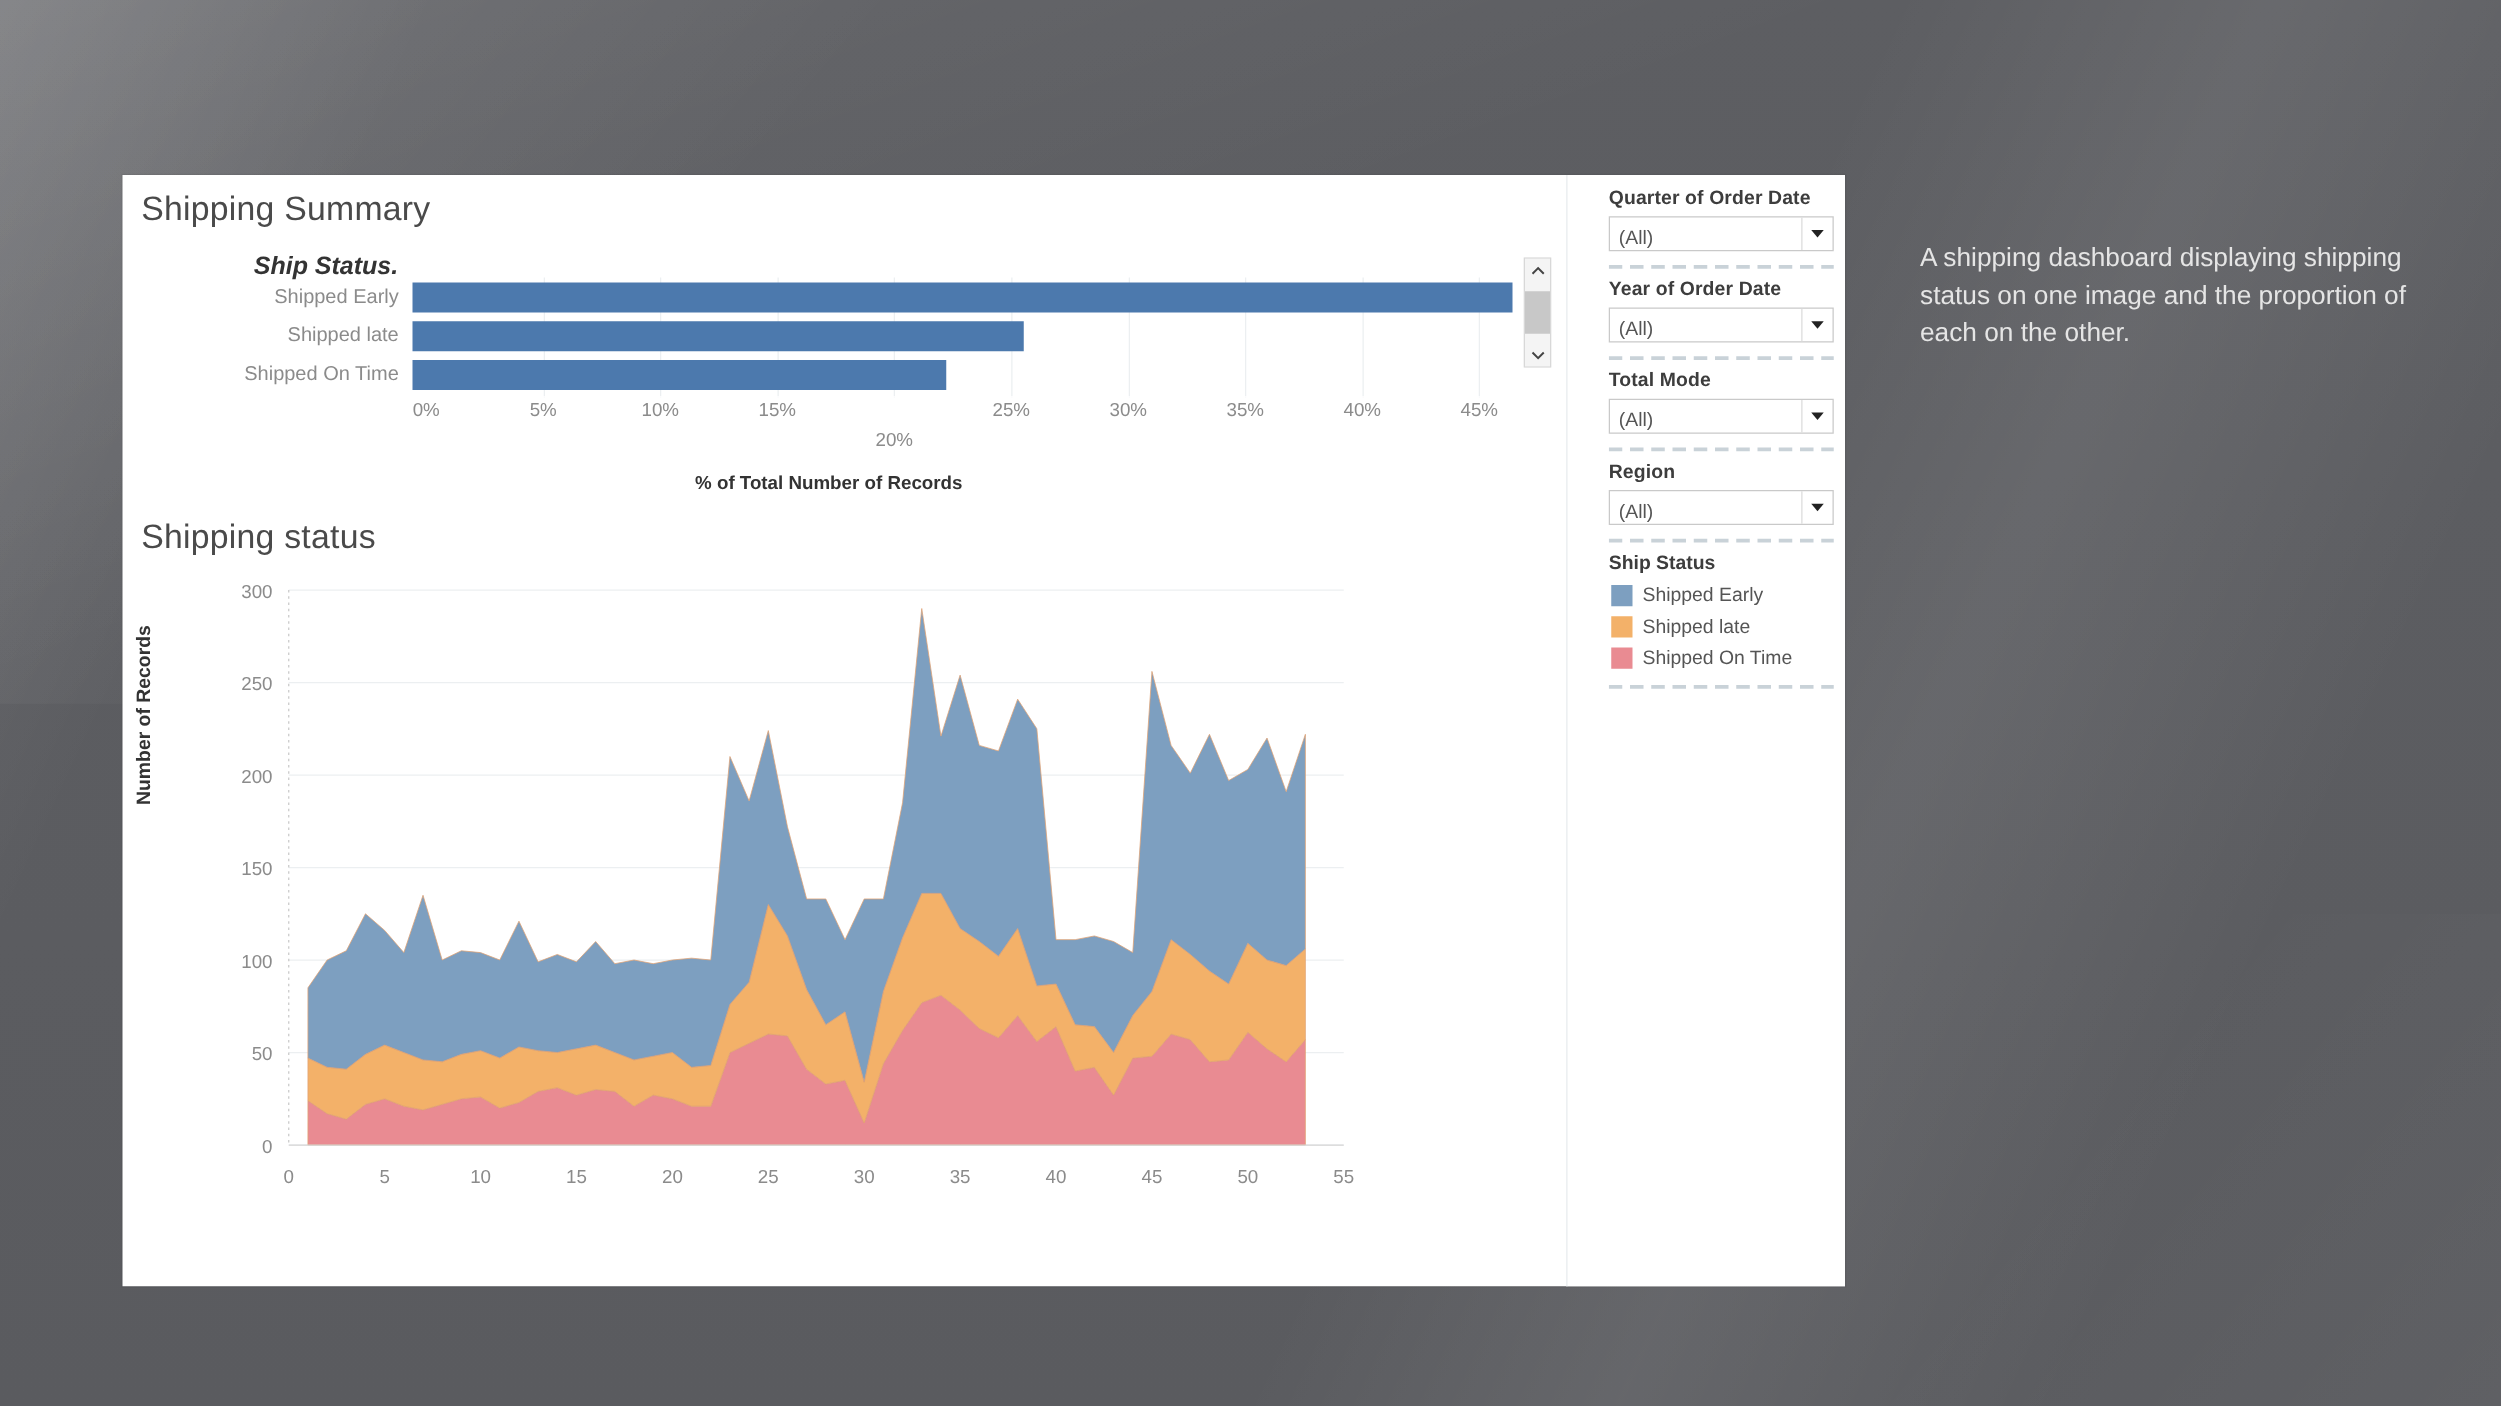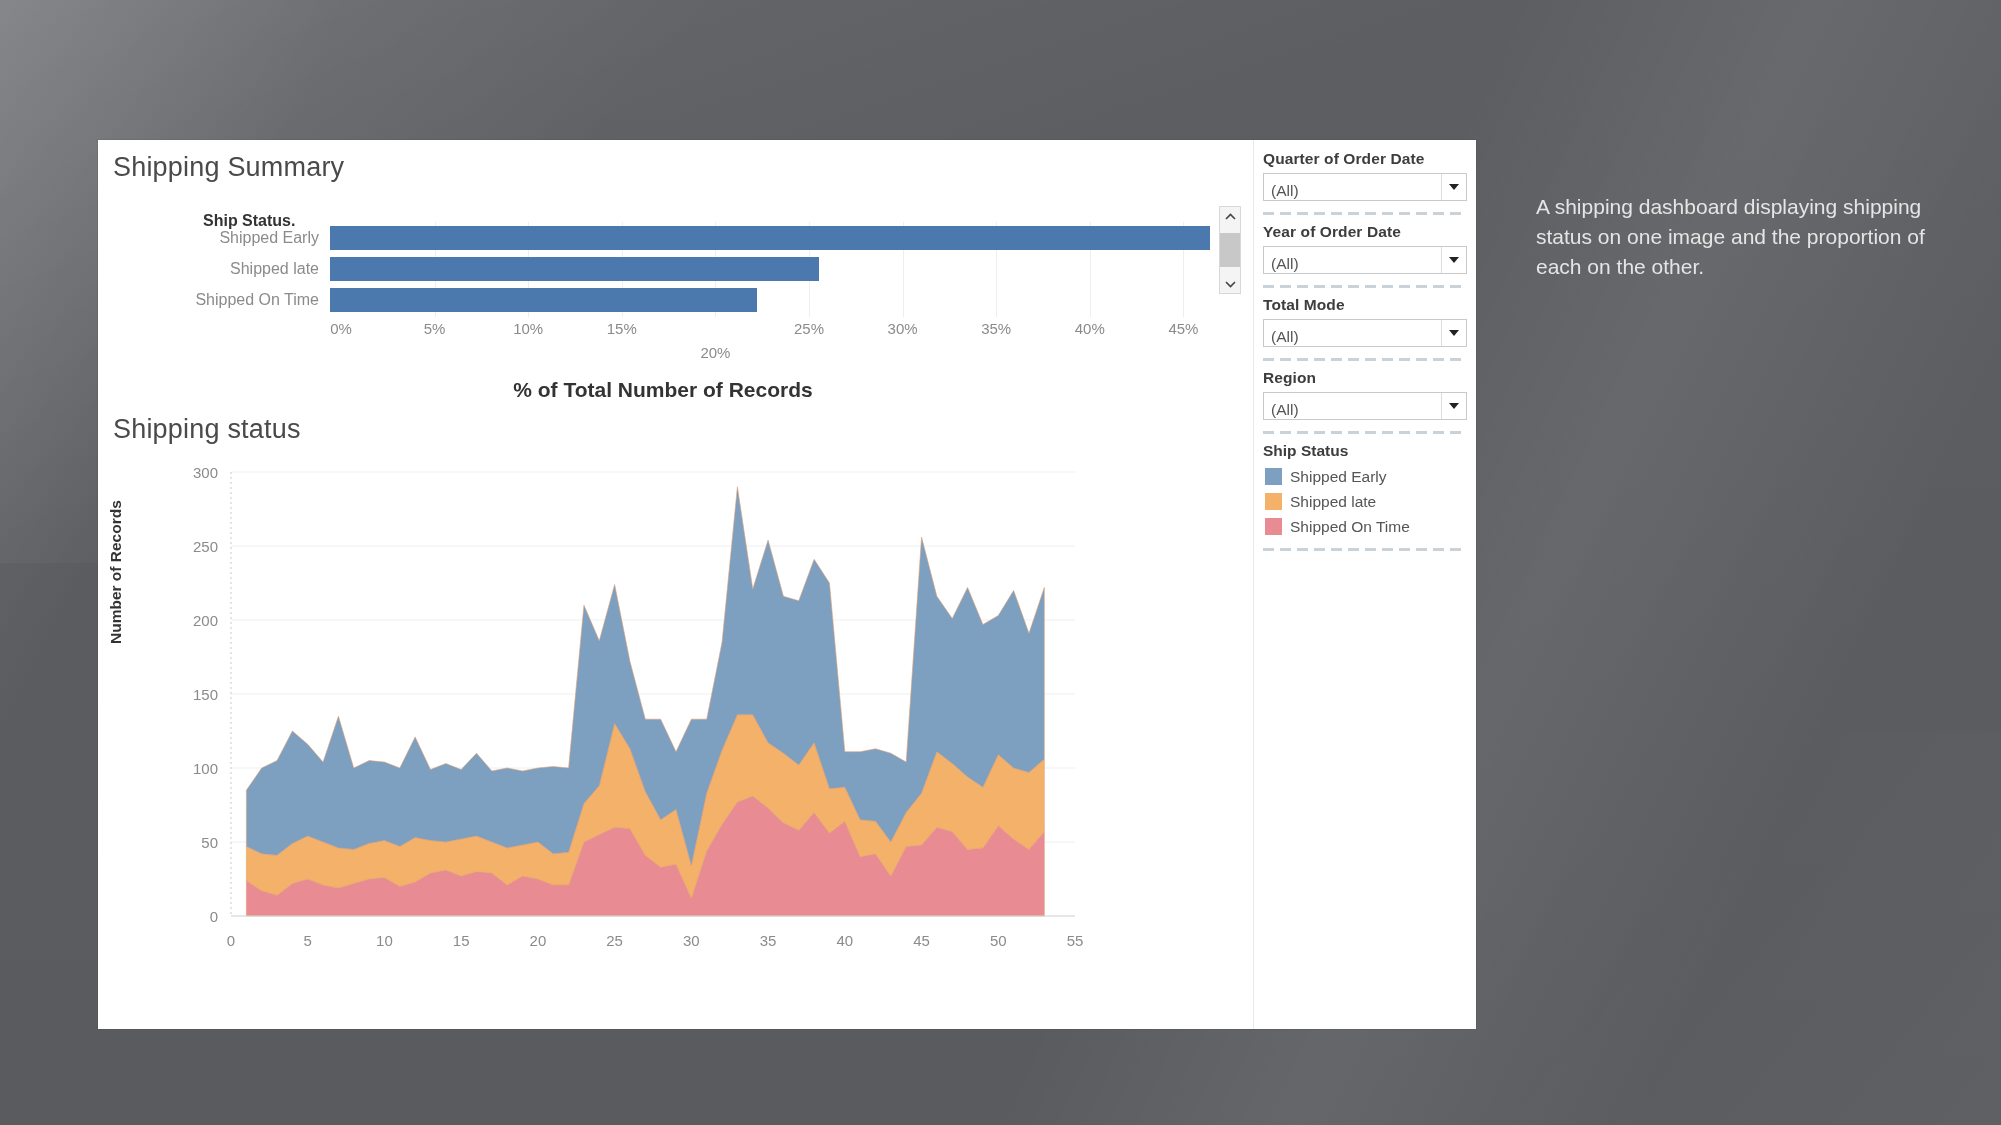--- a/index.html
+++ b/index.html
@@ -21,40 +21,40 @@
     transform:skewX(-18deg);}
   #backdrop:after{content:"";position:absolute;right:-10%;bottom:-25%;width:55%;height:60%;
     background:linear-gradient(300deg,rgba(255,255,255,0.05),rgba(255,255,255,0) 60%);
     transform:skewX(-14deg);}
 
   
   #dashboard{position:absolute;left:98px;top:140px;width:1378px;height:889px;
     background:#ffffff;display:flex;box-shadow:0 0 0 1px rgba(0,0,0,0.05);}
   #charts-column{width:1155px;height:100%;position:relative;}
   #filters-column{width:223px;height:100%;position:relative;
-    border-left:1px solid #e8ecee;box-sizing:border-box;background:#fff;}
+    border-left:1px solid #e8ecee;box-sizing:border-box;background:#fff;padding-left:24px;}
 
   
   #summary-panel{position:relative;height:268px;}
   .panel-title{font-size:27px;color:#4a4a4a;font-weight:400;letter-spacing:.2px;}
   #summary-title{position:absolute;left:15px;top:12px;}
   #summary-plot{position:absolute;left:0;top:56px;width:1155px;height:150px;}
   #bar-rows{position:absolute;left:0;top:0;width:1130px;}
-  .bar-axis-title{position:absolute;left:105px;top:16px;font-size:16px;color:#333;font-weight:bold;}
+  .bar-axis-title{position:absolute;left:105px;top:6px;font-size:20px;color:#333;font-weight:bold;font-style:italic;}
   .bar-row{position:relative;height:31px;display:flex;align-items:center;}
   .bar-row-label{width:232px;text-align:right;padding-right:11px;box-sizing:border-box;
     font-size:16px;color:#8b8b8b;white-space:nowrap;}
   .bar-track{position:relative;height:24px;flex:1;}
   .bar-fill{position:absolute;left:0;top:0;height:100%;background:#4c79ad;}
   #bar-gridlines{position:absolute;left:243px;top:26px;width:936px;height:96px;pointer-events:none;}
   .bar-grid{position:absolute;top:0;width:1px;height:100%;background:#eceff1;}
   #bar-axis{position:absolute;left:243px;top:124px;width:936px;height:24px;}
   .bar-tick{position:absolute;font-size:15px;color:#8b8b8b;transform:translateX(-50%);}
   #bar-axis-caption{position:absolute;left:0;top:182px;width:1130px;text-align:center;
-    font-size:21px;color:#333;font-weight:bold;}
+    font-size:15px;color:#333;font-weight:bold;}
   #bar-clip-line{position:absolute;left:243px;top:121px;width:936px;height:1px;background:#ffffff;}
 
   
   #summary-scrollbar{position:absolute;right:12px;top:66px;width:22px;height:88px;
     background:#f4f4f4;border:1px solid #d8d8d8;box-sizing:border-box;
     display:flex;flex-direction:column;justify-content:space-between;align-items:center;}
   .sb-arrow{width:20px;height:19px;display:flex;align-items:center;justify-content:center;
     color:#4a4a4a;font-size:11px;line-height:1;background:#f4f4f4;}
   #summary-scroll-thumb{width:20px;height:34px;background:#c8c8c8;}
 

